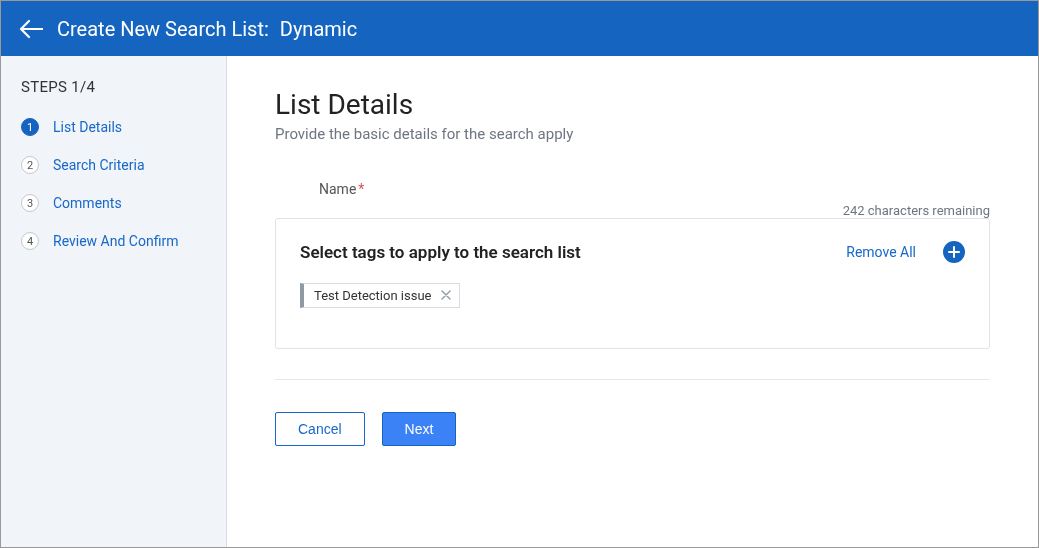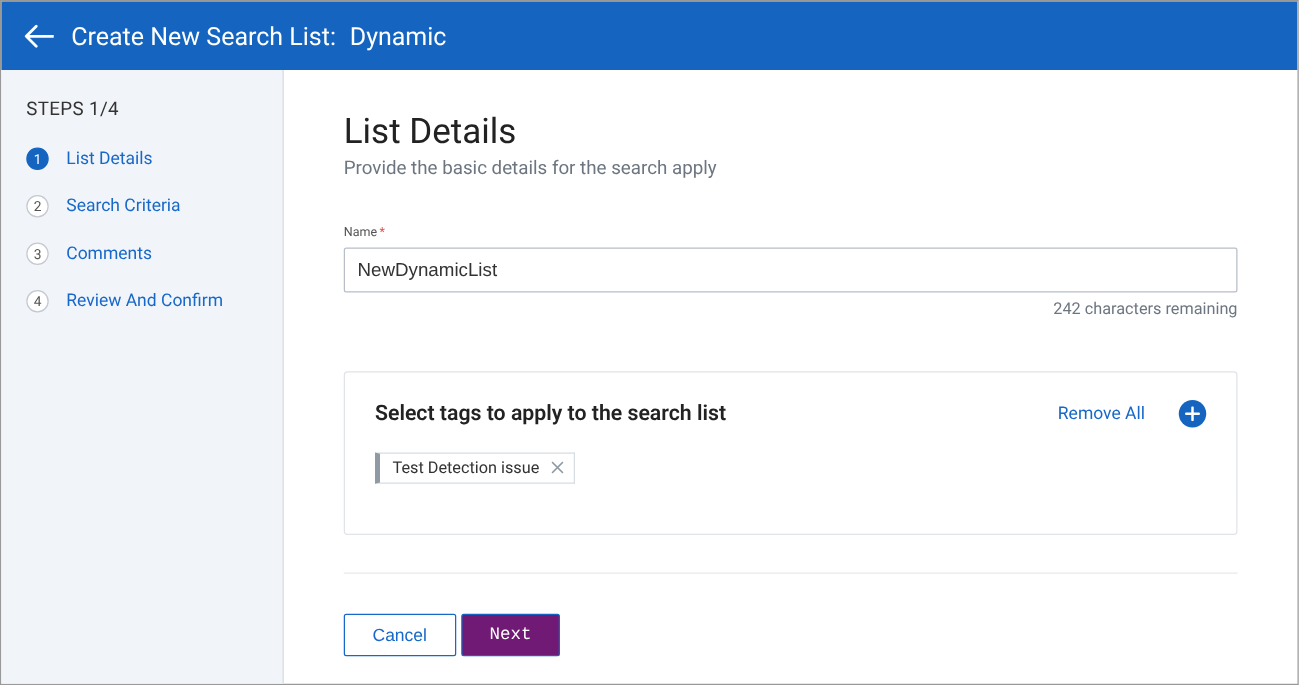--- a/index.html
+++ b/index.html
@@ -97,23 +97,24 @@
       font-weight: 400;
       color: #222;
       margin-bottom: 4px;
     }
     .page-subtitle {
       font-size: 15px;
       color: #6d7680;
       margin-bottom: 38px;
     }
     .field-label {
-      font-size: 10px;
+      font-size: 14px;
       color: #555;
       margin-bottom: 6px;
+      margin-left: 44px;
     }
     .required {
       color: #d9534f;
       margin-left: 2px;
     }
     .text-input {
       width: 100%;
       height: 36px;
       border: 1px solid #b8bec8;
       border-radius: 2px;
@@ -125,21 +126,20 @@
     .char-remaining {
       text-align: right;
       font-size: 13px;
       color: #6d7680;
       margin-top: 6px;
     }
     .tags-box {
       border: 1px solid #e0e3e8;
       border-radius: 3px;
       padding: 22px 24px 40px 24px;
-      margin-top: 42px;
     }
     .tags-header {
       display: flex;
       align-items: center;
       justify-content: space-between;
       margin-bottom: 20px;
     }
     .tags-title {
       font-size: 17px;
       font-weight: 600;
@@ -184,43 +184,42 @@
       cursor: pointer;
       font-size: 12px;
     }
     .divider {
       border: none;
       border-top: 1px solid #e6e9ed;
       margin-top: 30px;
     }
     .footer {
       display: flex;
-      gap: 4px;
+      gap: 17px;
       margin-top: 32px;
     }
     .btn {
       height: 34px;
       padding: 0 22px;
       font-size: 14px;
       border-radius: 2px;
       cursor: pointer;
       display: inline-flex;
       align-items: center;
       justify-content: center;
     }
     .btn-secondary {
       background: #fff;
       border: 1px solid #1768c9;
       color: #1768c9;
     }
     .btn-primary {
-      background: #701a75;
+      background: #3b82f6;
       border: 1px solid #1565c0;
       color: #fff;
-      font-family: Liberation Mono, monospace;
     }
   </style>
 </head>
 <body>
 
 <div class="header">
   <div class="back-arrow">
     <svg viewBox="0 0 24 20" width="24" height="20">
       <path d="M10 2 L2 10 L10 18 M2 10 L24 10" stroke="#fff" stroke-width="2.2" fill="none" stroke-linecap="round" stroke-linejoin="round"></path>
     </svg>
@@ -254,21 +253,20 @@
     </ul>
   </aside>
 
   <main class="main">
     <h1 class="page-title">List Details</h1>
     <p class="page-subtitle">Provide the basic details for the search apply</p>
 
     <div class="field-label">
       <span>Name</span><span class="required">*</span>
     </div>
-    <input type="text" class="text-input" value="NewDynamicList" style="">
     <div class="char-remaining">242 characters remaining</div>
 
     <div class="tags-box">
       <div class="tags-header">
         <div class="tags-title">Select tags to apply to the search list</div>
         <div class="tags-actions">
           <span class="remove-all">Remove All</span>
           <span class="add-btn">
             <svg viewBox="0 0 12 12" width="12" height="12">
               <path d="M6 1 V11 M1 6 H11" stroke="#fff" stroke-width="2" stroke-linecap="round"></path>

